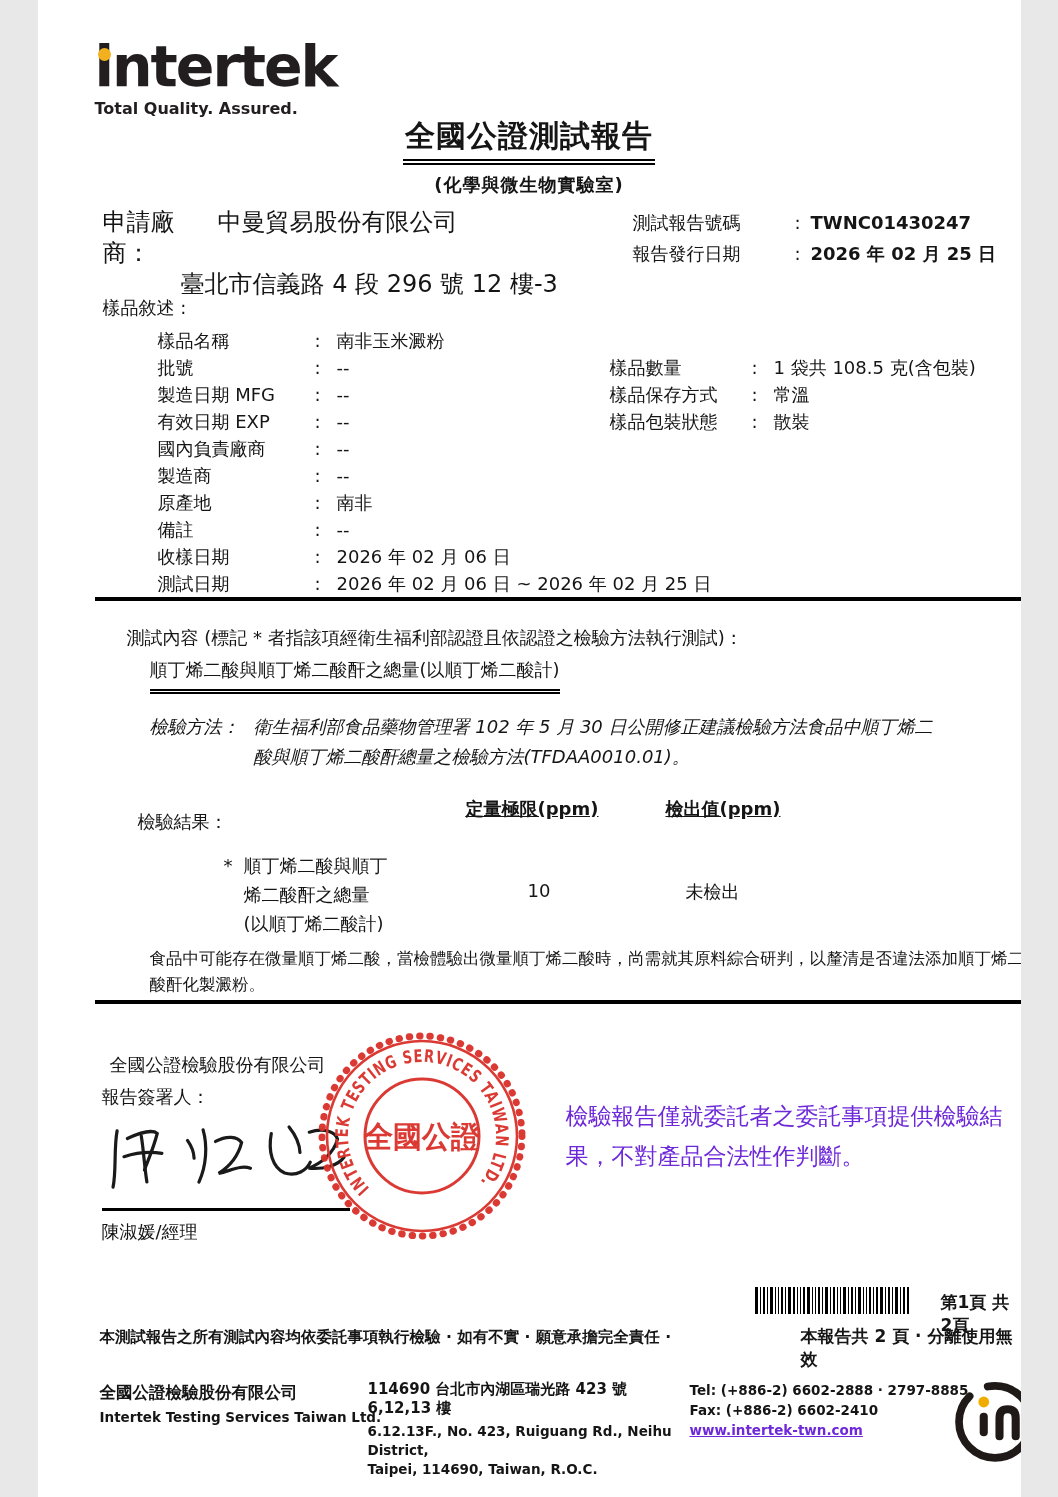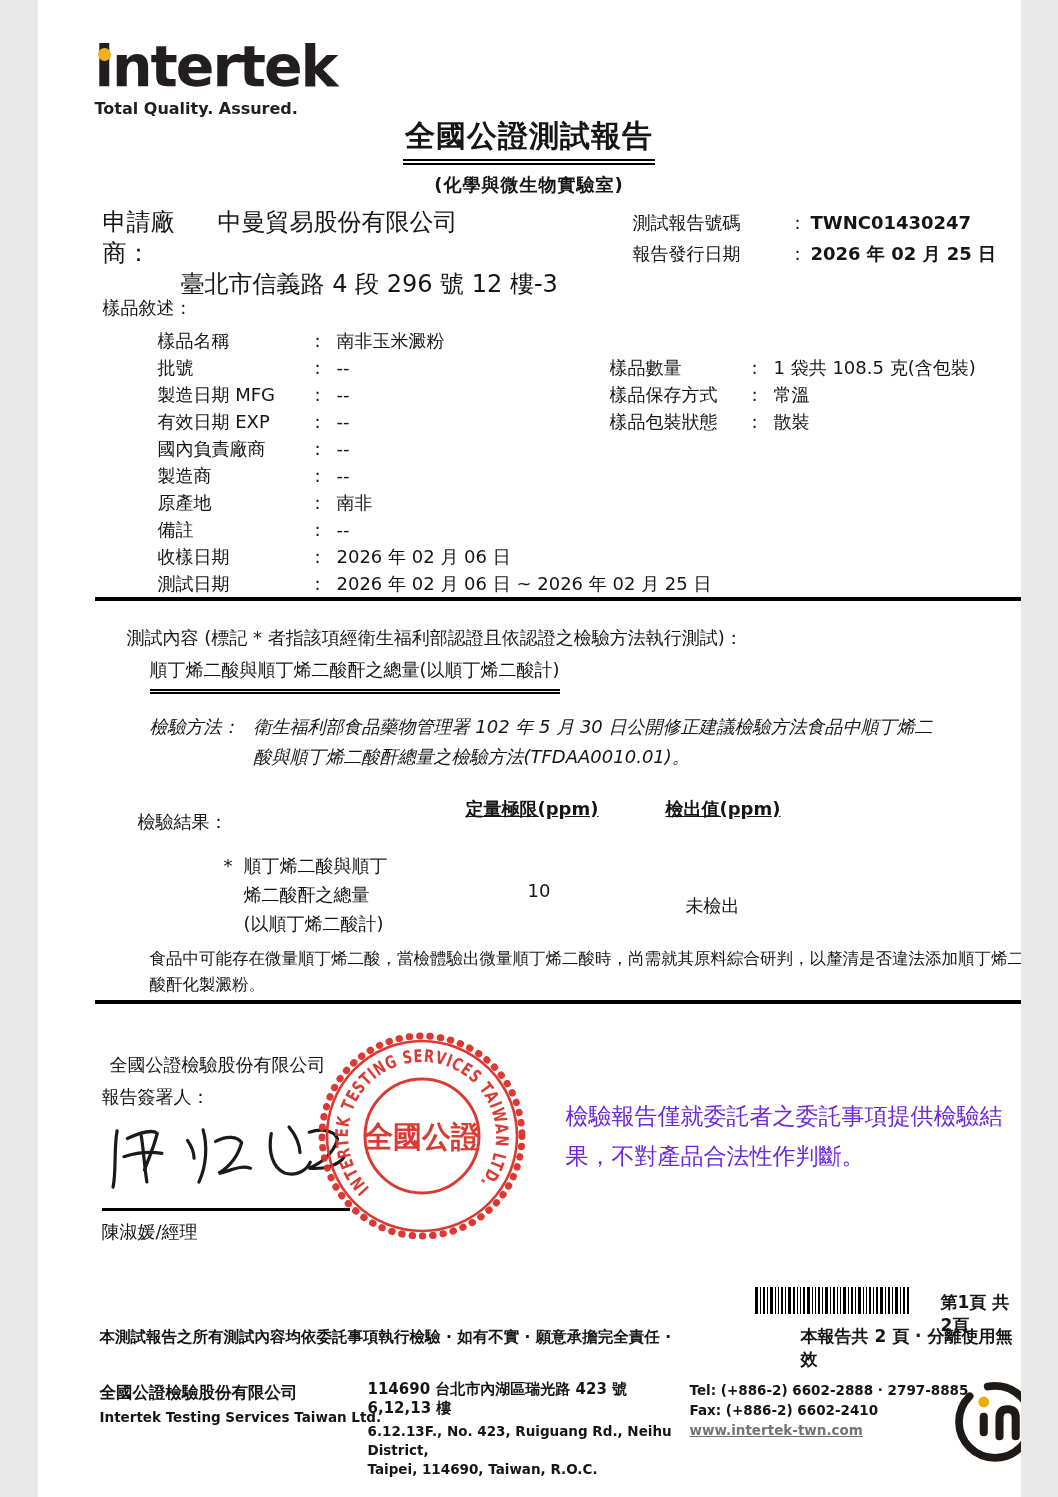--- a/index.html
+++ b/index.html
@@ -45,21 +45,21 @@
   .method .lbl{flex:0 0 104px;}
   .method .txt{flex:1;}
   .result-label{position:absolute;left:100px;top:772px;font-size:18px;margin-top:38px;}
   .tbl-head{position:absolute;top:797px;font-size:18px;text-decoration:underline;font-weight:600;}
   .tbl-head.h1{left:428px;}
   .tbl-head.h2{left:628px;}
   .tbl-row-name{position:absolute;left:186px;top:851px;font-size:18px;line-height:29px;display:flex;}
   .tbl-row-name .marker{width:20px;}
   .tbl-cell{position:absolute;top:880px;font-size:18px;}
   .cell-loq{left:490px;}
-  .cell-res{left:648px;margin-top:14px;}
+  .cell-res{left:648px;}
   .note{position:absolute;left:112px;top:946px;width:878px;font-size:16.5px;line-height:26px;}
   
   .sig-company{position:absolute;left:72px;top:1053px;font-size:18px;}
   .sig-label{position:absolute;left:64px;top:1085px;font-size:18px;}
   .sig-svg{position:absolute;left:66px;top:1105px;}
   .sig-line{position:absolute;left:64px;top:1208px;width:248px;height:3px;background:#000;}
   .sig-name{position:absolute;left:64px;top:1220px;font-size:18px;}
   .stamp{position:absolute;left:278px;top:1030px;opacity:0.96;}
   .disclaimer{position:absolute;left:528px;top:1096px;width:440px;font-size:23px;line-height:40px;
     font-family:"DejaVu Serif","Liberation Serif",serif;color:#6d28d9;}
@@ -69,21 +69,21 @@
   .bottom-statement{position:absolute;left:62px;top:1327px;font-size:15.5px;font-weight:600;}
   .integrity{position:absolute;left:763px;top:1325px;font-size:17px;font-weight:600;}
   
   .footer-col1{position:absolute;left:62px;top:1382px;}
   .footer-col1 .zh{font-size:16.5px;font-weight:bold;}
   .footer-col1 .en{font-size:13.5px;font-weight:bold;margin-top:5px;}
   .footer-col2{position:absolute;left:330px;top:1380px;width:320px;font-weight:bold;}
   .footer-col2 .l1{font-size:15px;}
   .footer-col2 .l2{font-size:13.5px;margin-top:4px;line-height:19px;}
   .footer-col3{position:absolute;left:652px;top:1380px;font-weight:bold;font-size:13.5px;line-height:20px;}
-  .footer-col3 a{color:#737373;}
+  .footer-col3 a{color:#6d28d9;}
   .footer-logo{position:absolute;left:912px;top:1375px;}
 </style>
 </head>
 <body>
 
 <div class="page">
 
   <div class="logo-wrap">
     <div class="logo-text">
       <span>intertek</span>

